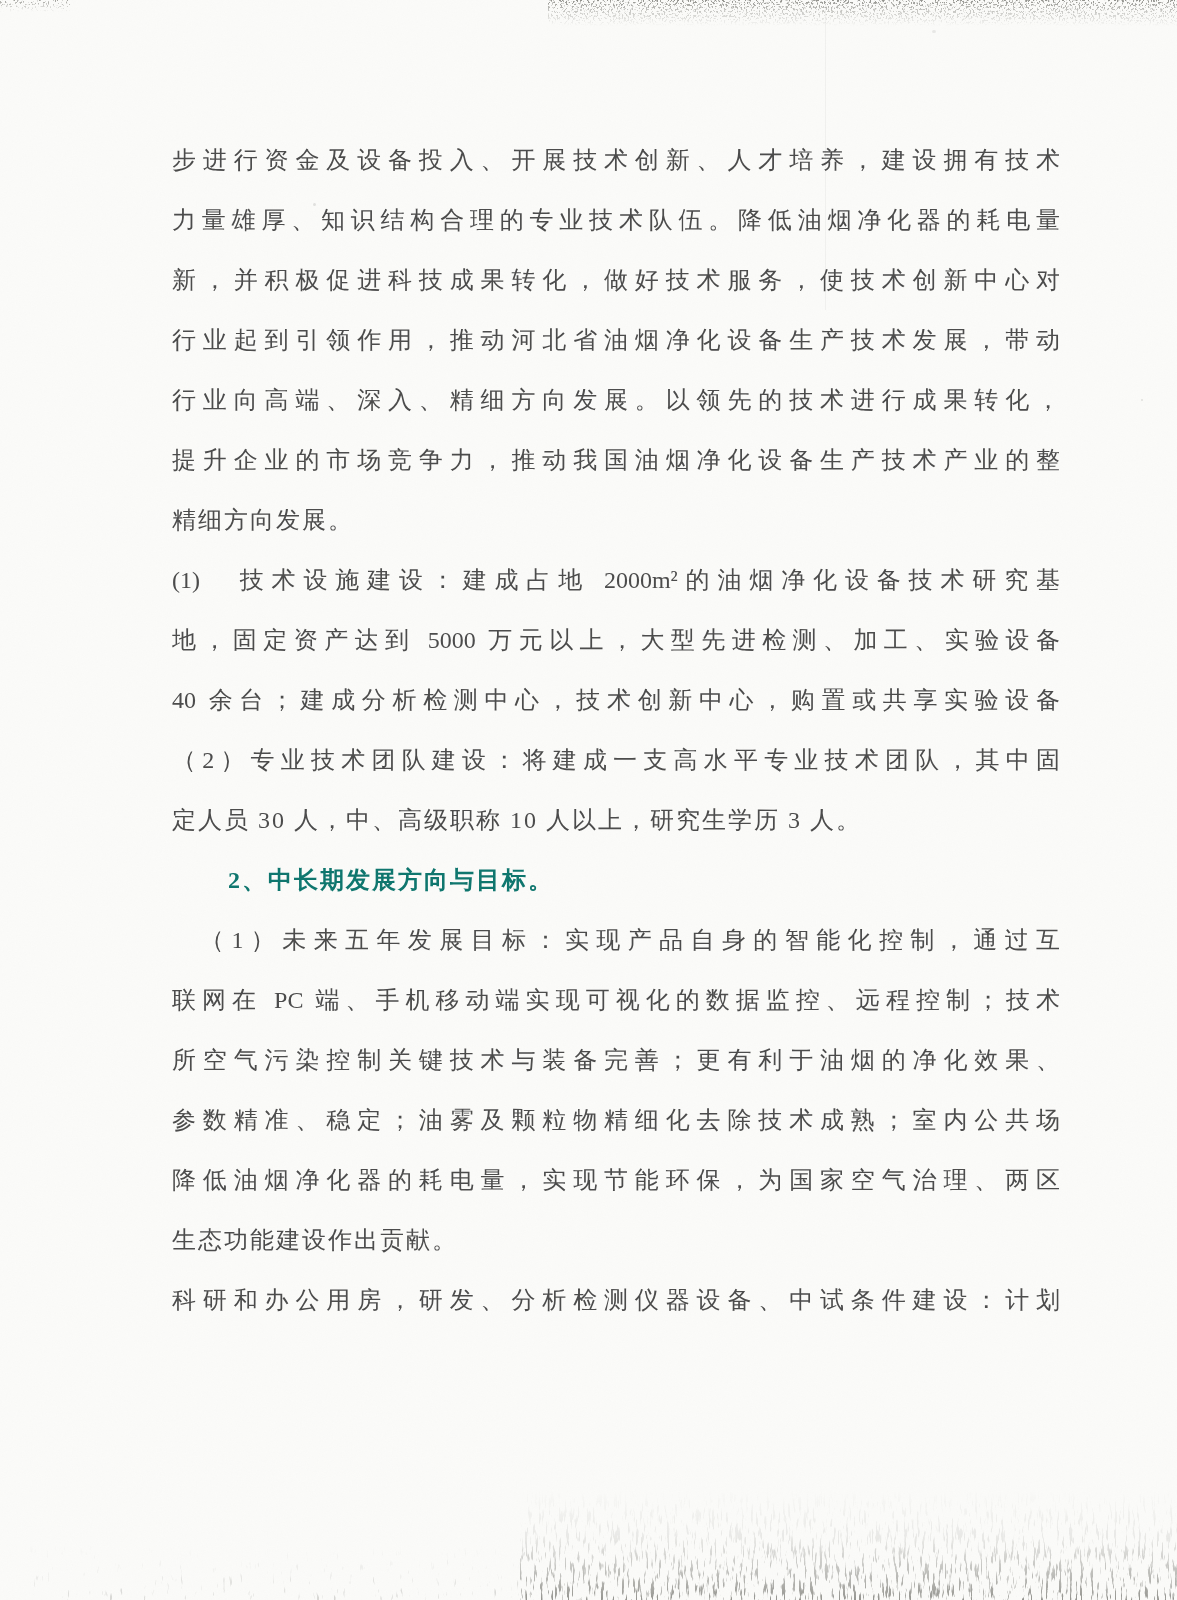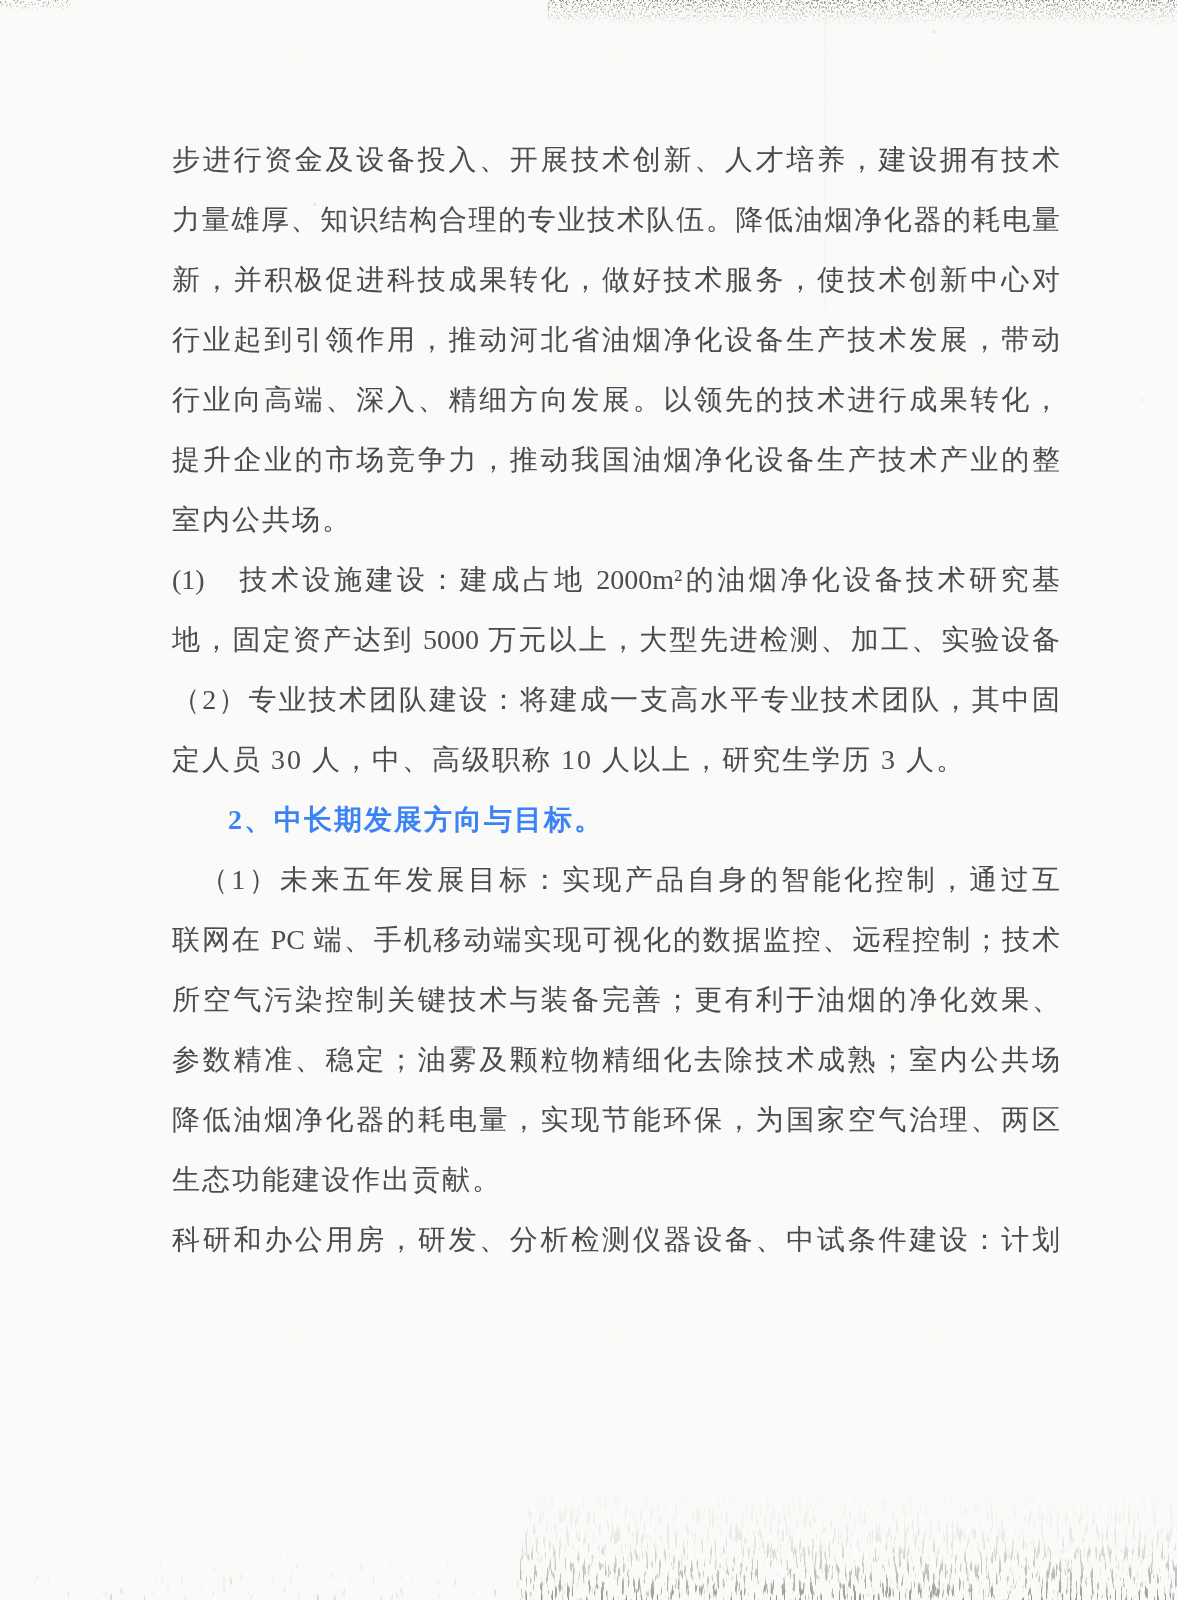--- a/index.html
+++ b/index.html
@@ -29,30 +29,30 @@
   .noise-bottom-left { position: absolute; left: 30px; top: 1545px; opacity: .45; }
 
   .textblock {
     position: absolute;
     left: 172px; top: 130px;
     width: 888px;
   }
   .line {
     height: 60px;
     line-height: 60px;
-    font-size: 28px;
+    font-size: 24px;
     color: #4c4c4c;
     white-space: normal;
     overflow: visible;
   }
   .line.j { text-align: justify; text-align-last: justify; }
   .line.end { text-align: left; letter-spacing: 2px; }
   .line.b {
     font-weight: bold;
-    color: #3b82f6;
+    color: #0f766e;
     text-indent: 56px;
     letter-spacing: 2px;
   }
   .line.i1 { text-indent: 28px; }
 
   .speck {
     position: absolute;
     border-radius: 50%;
     background: rgba(70,70,65,0.14);
   }
@@ -156,23 +156,24 @@
   <div class="speck s4"></div>
   <div class="speck s5"></div>
 
   <div class="textblock">
     <div class="line j">步进行资金及设备投入、开展技术创新、人才培养，建设拥有技术</div>
     <div class="line j">力量雄厚、知识结构合理的专业技术队伍。降低油烟净化器的耗电量</div>
     <div class="line j">新，并积极促进科技成果转化，做好技术服务，使技术创新中心对</div>
     <div class="line j">行业起到引领作用，推动河北省油烟净化设备生产技术发展，带动</div>
     <div class="line j">行业向高端、深入、精细方向发展。以领先的技术进行成果转化，</div>
     <div class="line j">提升企业的市场竞争力，推动我国油烟净化设备生产技术产业的整</div>
-    <div class="line end">室内公共场。</div>
+    <div class="line end">精细方向发展。</div>
     <div class="line j">(1)　技术设施建设：建成占地 2000m²的油烟净化设备技术研究基</div>
     <div class="line j">地，固定资产达到 5000 万元以上，大型先进检测、加工、实验设备</div>
+    <div class="line j">40 余台；建成分析检测中心，技术创新中心，购置或共享实验设备</div>
     <div class="line j">（2）专业技术团队建设：将建成一支高水平专业技术团队，其中固</div>
     <div class="line end">定人员 30 人，中、高级职称 10 人以上，研究生学历 3 人。</div>
     <div class="line b end">2、中长期发展方向与目标。</div>
     <div class="line j i1">（1）未来五年发展目标：实现产品自身的智能化控制，通过互</div>
     <div class="line j">联网在 PC 端、手机移动端实现可视化的数据监控、远程控制；技术</div>
     <div class="line j">所空气污染控制关键技术与装备完善；更有利于油烟的净化效果、</div>
     <div class="line j">参数精准、稳定；油雾及颗粒物精细化去除技术成熟；室内公共场</div>
     <div class="line j">降低油烟净化器的耗电量，实现节能环保，为国家空气治理、两区</div>
     <div class="line end">生态功能建设作出贡献。</div>
     <div class="line j">科研和办公用房，研发、分析检测仪器设备、中试条件建设：计划</div>

